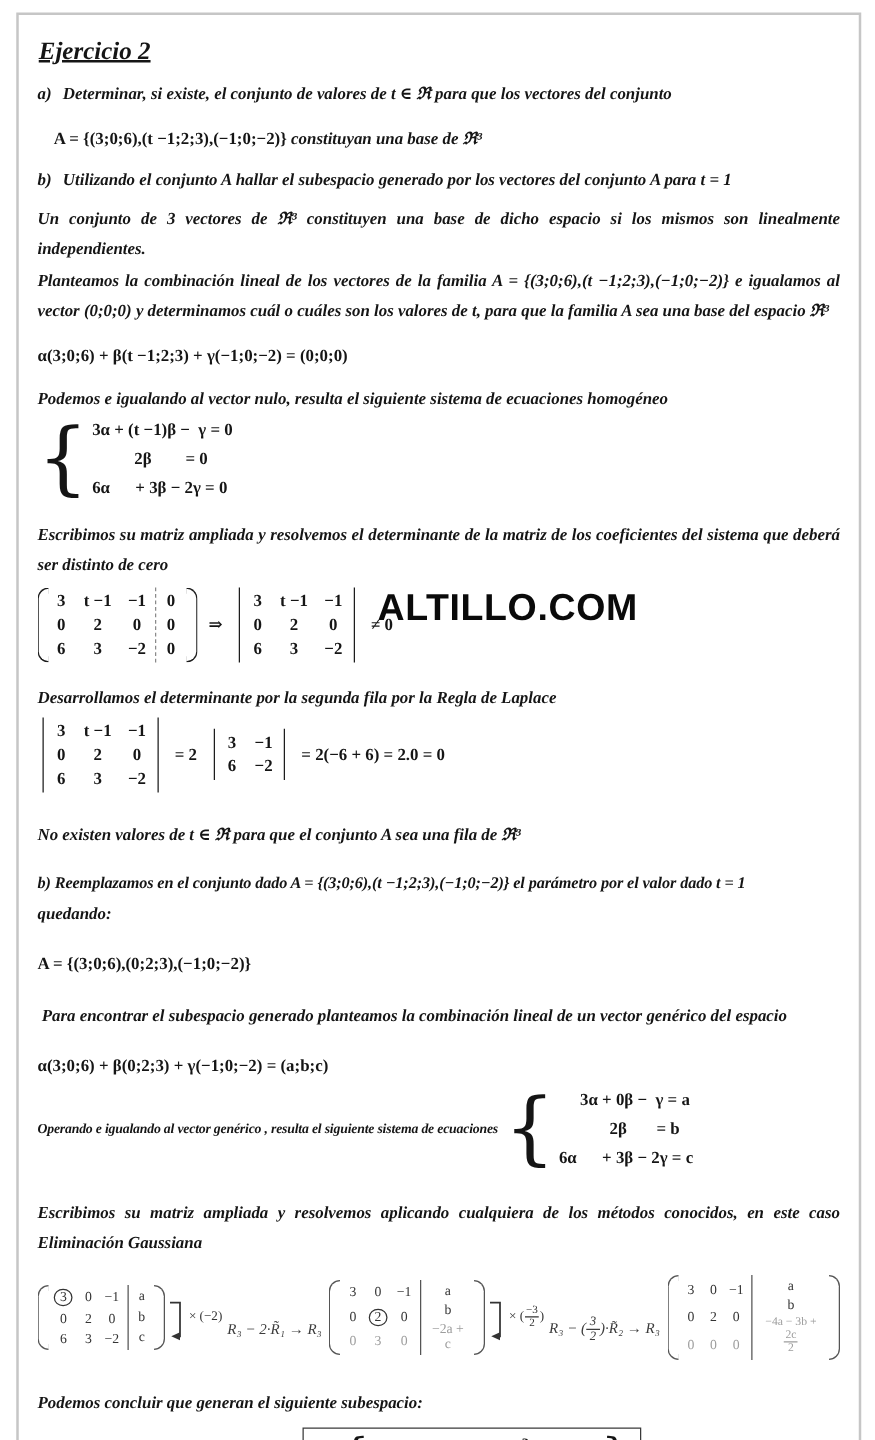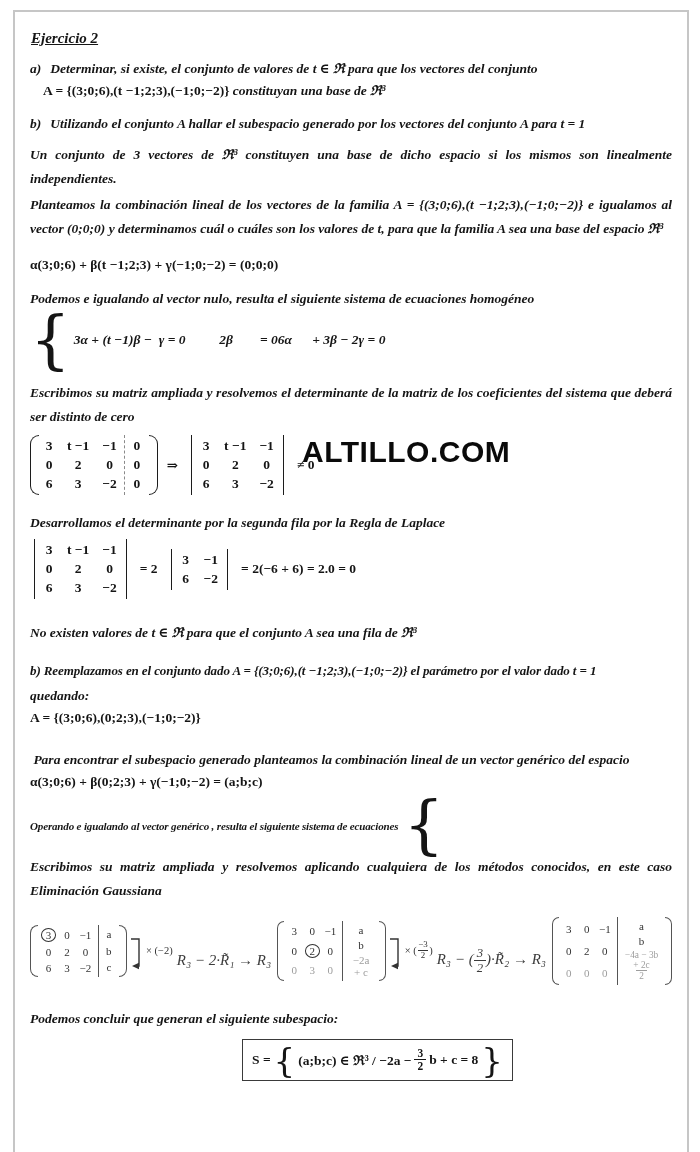--- a/index.html
+++ b/index.html
@@ -1,34 +1,34 @@
 <!DOCTYPE html>
 <html><head>
 <meta charset="utf-8">
 <style>
   html,body{margin:0;padding:0;background:#ffffff;width:700px;height:1152px;overflow:hidden;}
   body{font-family:"Liberation Serif","DejaVu Serif",serif;color:#151515;font-size:13.5px;}
   .page{position:absolute;left:13px;top:10px;width:676px;height:1400px;border:2px solid #c6c6c6;
         box-sizing:border-box;padding:16px 15px 0 15px;background:#fff;
         font-weight:bold;font-style:italic;}
-  .title{font-size:15px;text-decoration:underline;margin:2px 0 0 1px;}
+  .title{font-size:20px;text-decoration:underline;margin:2px 0 0 1px;}
   .item{margin-top:12px;line-height:1.55;font-style:italic;}
   .item .lbl{margin-right:9px;}
-  .item.sub{margin-left:13px;margin-top:1px;font-style:normal;}
+  .item.sub{margin-left:13px;margin-top:15px;font-style:normal;}
   .item.sub .tail{font-style:italic;}
   p{margin:0;line-height:1.78;}
   .just{text-align:justify;}
   .mt20{margin-top:8px;} .mt2{margin-top:2px;} .mt16{margin-top:16px;} .mt14{margin-top:14px;}
-  .mt10{margin-top:2px;} .mt22{margin-top:22px;} .mt6{margin-top:6px;} .mt4{margin-top:4px;}
+  .mt10{margin-top:20px;} .mt22{margin-top:22px;} .mt6{margin-top:6px;} .mt4{margin-top:4px;}
   .nowrap{white-space:nowrap;font-size:13px;letter-spacing:-0.1px;}
   .formula{font-style:normal;}
   
   .system{display:flex;align-items:center;font-style:normal;}
   .brace{font-size:64px;font-weight:normal;line-height:0.85;font-family:"DejaVu Serif",serif;margin-right:3px;}
-  .sysrows{display:flex;flex-direction:row;line-height:1.7;font-style:italic;}
+  .sysrows{display:flex;flex-direction:column;line-height:1.7;}
   
   .mathline{display:flex;align-items:center;font-style:normal;position:relative;gap:9px;}
   .mat{display:inline-flex;align-items:stretch;}
   .mgrid{display:grid;column-gap:13px;row-gap:3px;padding:3px 5px;align-items:center;justify-items:center;}
   .g3{grid-template-columns:auto auto auto;} .g2{grid-template-columns:auto auto;}
   .maug{display:grid;grid-template-columns:auto;row-gap:3px;padding:3px 7px;align-items:center;justify-items:center;margin-left:2px;}
   .maug.dashed{border-left:1.6px dashed #8a8a8a;}
   .maug.solid{border-left:1.2px solid #555;}
   .pl{width:8px;border:1.6px solid #1c1c1c;border-right:none;border-radius:12px 0 0 12px;}
   .pr{width:8px;border:1.6px solid #1c1c1c;border-left:none;border-radius:0 12px 12px 0;}
@@ -37,21 +37,21 @@
   .circ{border:1.3px solid #333;border-radius:50%;padding:0 4px;display:inline-block;}
   .watermark{position:absolute;left:272px;top:0px;font-family:"Liberation Sans",sans-serif;
              font-weight:bold;font-style:normal;font-size:30px;letter-spacing:0.5px;color:#0a0a0a;}
   
   .gauss{display:flex;align-items:center;font-style:normal;font-weight:normal;font-size:11px;
          color:#333;gap:3px;margin-top:14px;}
   .gauss .mgrid{column-gap:8px;row-gap:4px;}
   .gauss .maug{padding:3px 5px;}
   .gauss .pl,.gauss .pr{border-color:#555;border-width:1.2px;}
   .dim{color:#9d9d9d;}
-  .oplabel{font-style:italic;font-size:15px;margin:20px 3px 0 1px;white-space:nowrap;color:#3c3c3c;}
+  .oplabel{font-style:italic;font-size:12px;margin:20px 3px 0 1px;white-space:nowrap;color:#3c3c3c;}
   .mult{font-size:10.5px;white-space:nowrap;display:inline-flex;align-items:center;gap:1px;}
   .roparrow{margin-top:6px;flex:none;}
   .frac{display:inline-flex;flex-direction:column;align-items:center;line-height:1.1;vertical-align:middle;font-size:0.85em;}
   .frac .fd{border-top:1px solid currentColor;padding:0 3px;}
   
   .row9{display:flex;align-items:center;margin-top:8px;}
   .p9{white-space:nowrap;font-size:11px;letter-spacing:-0.15px;}
   .row9 .system{margin-left:5px;}
   
   .sboxwrap{margin-top:8px;padding-left:212px;}
@@ -174,20 +174,25 @@
   <div class="formula mt10">A = {(3;0;6),(0;2;3),(−1;0;−2)}</div>
 
   <p class="mt22">&nbsp;Para encontrar el subespacio generado planteamos la combinación lineal de un vector genérico del espacio</p>
 
   <div class="formula mt10">α(3;0;6) + β(0;2;3) + γ(−1;0;−2) = (a;b;c)</div>
 
   <div class="row9">
     <span class="p9">Operando e igualando al vector genérico , resulta el siguiente sistema de ecuaciones</span>
     <div class="system">
       <span class="brace">{</span>
+      <div class="sysrows">
+        <div>&nbsp;&nbsp;&nbsp;&nbsp;&nbsp;3α + 0β −&nbsp; γ = a</div>
+        <div>&nbsp;&nbsp;&nbsp;&nbsp;&nbsp;&nbsp;&nbsp;&nbsp;&nbsp;&nbsp;&nbsp;&nbsp;2β&nbsp;&nbsp;&nbsp;&nbsp;&nbsp;&nbsp; = b</div>
+        <div>6α&nbsp;&nbsp;&nbsp;&nbsp;&nbsp; + 3β − 2γ = c</div>
+      </div>
     </div>
   </div>
 
   <p class="just mt10">Escribimos su matriz ampliada y resolvemos aplicando cualquiera de los métodos conocidos, en este caso Eliminación Gaussiana</p>
 
   <div class="gauss">
     <span class="mat">
       <span class="pl"></span>
       <span class="mgrid g3">
         <span class="mc"><span class="circ">3</span></span>

